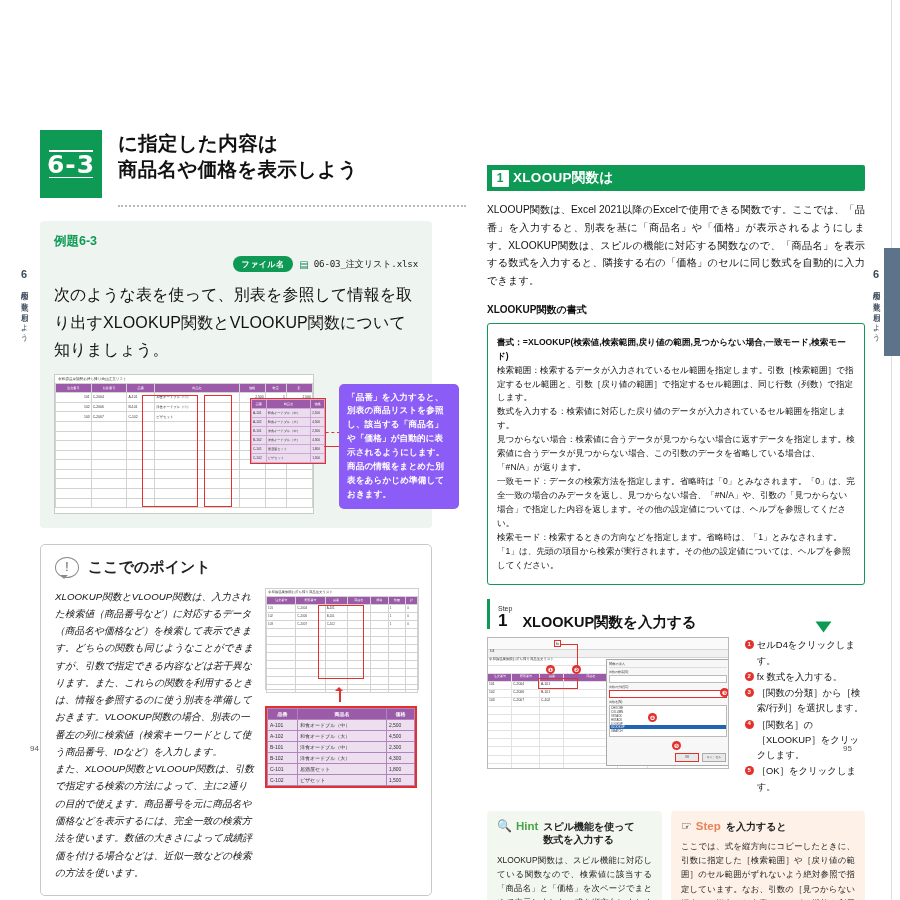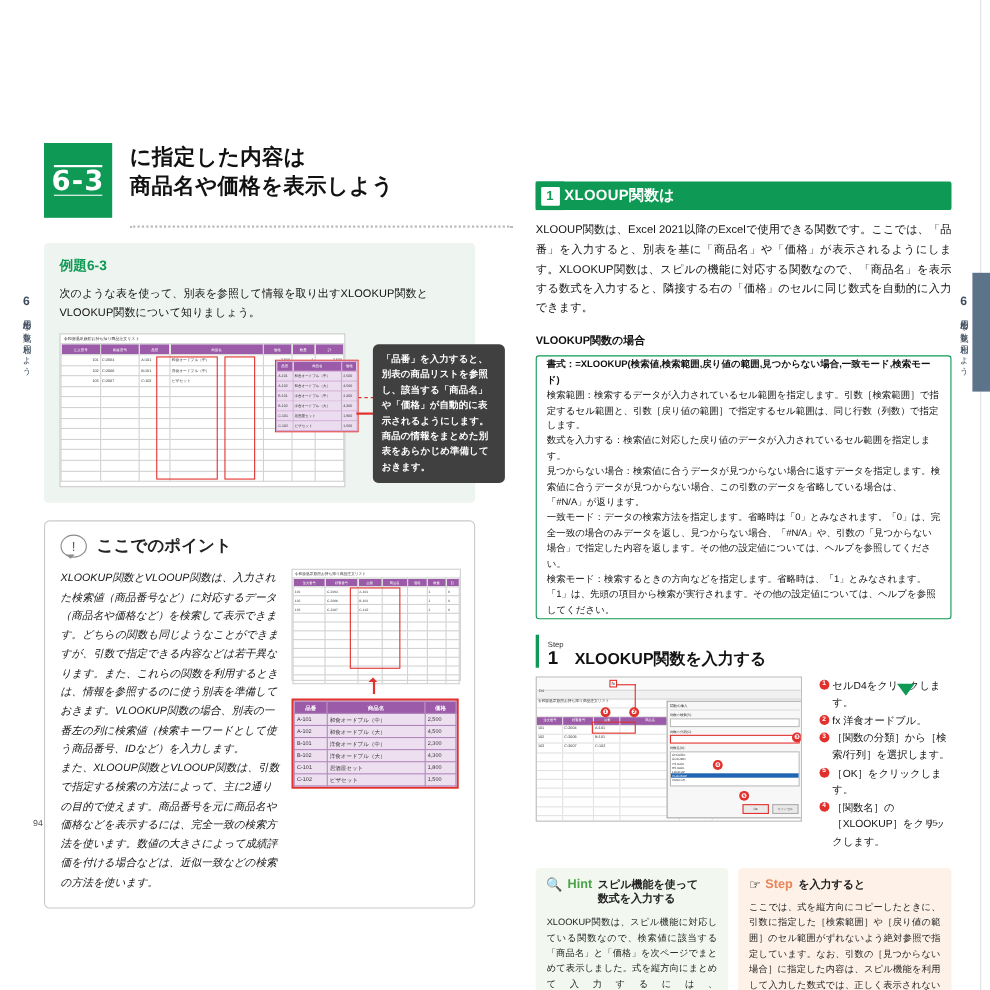--- a/index.html
+++ b/index.html
@@ -38,36 +38,36 @@
   .sec-badge:after{bottom:20px;}
   .sec-title{margin-left:16px;font-size:19.5px;font-weight:bold;color:#111;line-height:1.34;letter-spacing:0.3px;}
   .sec-rule{margin-top:7px;border-top:2px dotted #b9b9b9;width:348px;margin-left:78px;}
 
   .ex-box{margin-top:14px;background:#eef4ef;border-radius:4px;padding:12px 14px 14px 14px;width:392px;box-sizing:border-box;}
   .ex-title{color:#0e9a54;font-weight:bold;font-size:12.5px;}
   .file-row{display:flex;justify-content:flex-end;align-items:center;margin-top:6px;}
   .file-pill{background:#0e9a54;color:#fff;font-size:8px;font-weight:bold;border-radius:9px;padding:2.5px 9px;letter-spacing:.4px;}
   .file-icon{margin:0 5px 0 6px;font-size:10px;color:#17855b;}
   .file-name{font-size:9.2px;color:#1b1b1b;font-family:"DejaVu Sans Mono",monospace;letter-spacing:-0.2px;}
-  .ex-lead{margin-top:9px;font-size:10px;line-height:1.72;color:#111;letter-spacing:0.1px;}
+  .ex-lead{margin-top:9px;font-size:16px;line-height:1.72;color:#111;letter-spacing:0.1px;}
 
   .sheet-wrap{position:relative;margin-top:10px;height:140px;}
   .sheet{position:absolute;left:0;top:0;width:258px;height:138px;background:#fff;border:1px solid #c9c9c9;}
   .sheet .ttl{font-size:3.6px;color:#333;padding:2px 3px;}
   .sheet table{border-collapse:collapse;width:100%;}
   .sheet td{border:1px solid #d2d2d2;height:8.6px;font-size:3.4px;color:#333;padding:0 1px;overflow:hidden;white-space:nowrap;}
   .hdr td{background:#9b5ba8;color:#fff;text-align:center;font-size:3.2px;}
   .sheet .num{text-align:right;}
   .redbox{position:absolute;border:1.4px solid #e2302c;}
   .minisheet{position:absolute;left:196px;top:24px;width:74px;border:1.6px solid #e2302c;background:#fff;}
   .minisheet table{border-collapse:collapse;width:100%;}
   .minisheet td{border:1px solid #cfa9d4;height:8px;font-size:3.2px;color:#333;padding:0 1px;background:#ecdcef;white-space:nowrap;overflow:hidden;}
   .minisheet .hdr td{background:#9b5ba8;color:#fff;text-align:center;}
   .callout-red{
-    position:absolute;left:285px;top:10px;width:104px;background:#404040;color:#fff;
+    position:absolute;left:285px;top:10px;width:104px;background:#8b5cf6;color:#fff;
     border-radius:5px;padding:7px 8px;font-size:8.6px;line-height:1.62;font-weight:bold;letter-spacing:.1px;
   }
   .arrow-h{position:absolute;left:266px;top:58px;width:20px;border-top:1.6px dashed #e2302c;}
   .arrow-h:after{content:"";position:absolute;left:-8px;top:-3.5px;border:3.5px solid transparent;border-right-color:#e2302c;}
   .arrow-j{position:absolute;left:270px;top:72px;width:16px;height:1.6px;background:#e2302c;}
 
   .point-box{margin-top:16px;border:1px solid #c9c9c9;border-radius:5px;padding:12px 14px 14px 14px;width:392px;box-sizing:border-box;position:relative;}
   .point-head{display:flex;align-items:center;}
   .bubble{
     width:22px;height:19px;border:1.4px solid #8b8b8b;border-radius:50%;
@@ -94,21 +94,21 @@
   .pagenum-r{position:absolute;left:843px;top:744px;font-size:8px;color:#555;}
 
   
   .page-right{position:absolute;left:487px;top:165px;width:378px;}
   .g-head{display:flex;align-items:stretch;background:#0e9a54;border-radius:2px;height:26px;}
   .g-num{width:26px;background:#0e9a54;display:flex;align-items:center;justify-content:center;color:#0e9a54;}
   .g-num span{background:#fff;color:#0e9a54;width:17px;height:17px;display:flex;align-items:center;justify-content:center;font-size:12px;font-weight:bold;border-radius:1px;}
   .g-title{color:#fff;font-size:13.5px;font-weight:bold;display:flex;align-items:center;letter-spacing:.3px;}
   .r-para{margin-top:10px;font-size:10.2px;line-height:1.74;color:#111;letter-spacing:.05px;text-align:justify;}
   .r-sub{margin-top:13px;font-size:10px;font-weight:bold;color:#111;}
-  .syntax-box{margin-top:6px;border:1px solid #0e9a54;border-radius:3px;padding:1px 9px;font-size:8.6px;line-height:1.62;color:#111;letter-spacing:.02px;}
+  .syntax-box{margin-top:6px;border:1px solid #0e9a54;border-radius:3px;padding:12px 9px;font-size:8.6px;line-height:1.62;color:#111;letter-spacing:.02px;}
   .syntax-box .f{font-weight:bold;}
 
   .step-head{display:flex;align-items:flex-end;margin-top:14px;border-left:3px solid #0e9a54;padding-left:8px;height:30px;}
   .step-lbl{font-size:7px;color:#333;line-height:1;}
   .step-no{font-size:17px;font-weight:bold;color:#111;line-height:1;}
   .step-ttl{font-size:14.5px;font-weight:bold;color:#111;margin-left:10px;line-height:1;}
 
   .step-body{display:flex;margin-top:8px;gap:16px;}
   .xl-shot{width:245px;height:130px;border:1px solid #b9b9b9;background:#fff;position:relative;overflow:hidden;}
   .xl-ribbon{height:11px;border-bottom:1px solid #d5d5d5;background:#fafafa;position:relative;}
@@ -184,20 +184,25 @@
         <div>商品名や価格を表示しよう</div>
       </div>
     </div>
     <div class="sec-rule"></div>
 
     <div class="ex-box">
       <div class="ex-title">
         <span>例題</span><span>6-3</span>
       </div>
 
+      <div class="file-row">
+        <span class="file-pill">ファイル名</span>
+        <span class="file-icon">▤</span>
+        <span class="file-name">06-03_注文リスト.xlsx</span>
+      </div>
 
       <div class="ex-lead">次のような表を使って、別表を参照して情報を取り出すXLOOKUP関数とVLOOKUP関数について知りましょう。</div>
 
       <div class="sheet-wrap">
         <div class="sheet">
           <div class="ttl">令和源温泉旅館お持ち帰り商品注文リスト</div>
           <table>
               <tbody id="ex-sheet-body">
                 <tr class="hdr">
                   <td>注文番号</td>
@@ -546,21 +551,21 @@
 
     <div class="g-head">
       <div class="g-num">
           <span>1</span>
         </div>
       <div class="g-title">XLOOUP関数は</div>
     </div>
 
     <div class="r-para">XLOOUP関数は、Excel 2021以降のExcelで使用できる関数です。ここでは、「品番」を入力すると、別表を基に「商品名」や「価格」が表示されるようにします。XLOOKUP関数は、スピルの機能に対応する関数なので、「商品名」を表示する数式を入力すると、隣接する右の「価格」のセルに同じ数式を自動的に入力できます。</div>
 
-    <div class="r-sub">VLOOKUP関数の場合</div>
+    <div class="r-sub">XLOOKUP関数の書式</div>
     <div class="syntax-box">
       <div class="f">書式：=XLOOKUP(検索値,検索範囲,戻り値の範囲,見つからない場合,一致モード,検索モード)</div>
       <div id="syntax-lines">
           <div>検索範囲：検索するデータが入力されているセル範囲を指定します。引数［検索範囲］で指定するセル範囲と、引数［戻り値の範囲］で指定するセル範囲は、同じ行数（列数）で指定します。</div>
           <div>数式を入力する：検索値に対応した戻り値のデータが入力されているセル範囲を指定します。</div>
           <div>見つからない場合：検索値に合うデータが見つからない場合に返すデータを指定します。検索値に合うデータが見つからない場合、この引数のデータを省略している場合は、「#N/A」が返ります。</div>
           <div>一致モード：データの検索方法を指定します。省略時は「0」とみなされます。「0」は、完全一致の場合のみデータを返し、見つからない場合、「#N/A」や、引数の「見つからない場合」で指定した内容を返します。その他の設定値については、ヘルプを参照してください。</div>
           <div>検索モード：検索するときの方向などを指定します。省略時は、「1」とみなされます。「1」は、先頭の項目から検索が実行されます。その他の設定値については、ヘルプを参照してください。</div>
         </div>
     </div>
@@ -709,33 +714,33 @@
         <div class="cline" style="left:89px;top:6px;width:1px;height:24px;"></div>
       </div>
 
       <div class="steps-list" id="step-items">
           <div class="it">
             <div class="n">1</div>
             <div class="t">セルD4をクリックします。</div>
           </div>
           <div class="it">
             <div class="n">2</div>
-            <div class="t">fx 洋食オードブル。</div>
+            <div class="t">fx 数式を入力する。</div>
           </div>
           <div class="it">
             <div class="n">3</div>
             <div class="t">［関数の分類］から［検索/行列］を選択します。</div>
           </div>
           <div class="it">
+            <div class="n">4</div>
+            <div class="t">［関数名］の［XLOOKUP］をクリックします。</div>
+          </div>
+          <div class="it">
             <div class="n">5</div>
             <div class="t">［OK］をクリックします。</div>
-          </div>
-          <div class="it">
-            <div class="n">4</div>
-            <div class="t">［関数名］の［XLOOKUP］をクリックします。</div>
           </div>
         </div>
     </div>
 
     <div class="boxes">
       <div class="hint-box">
         <div class="bh">
           <span class="ic">🔍</span>
           <span class="lbl">Hint</span>
           <span class="sub">

